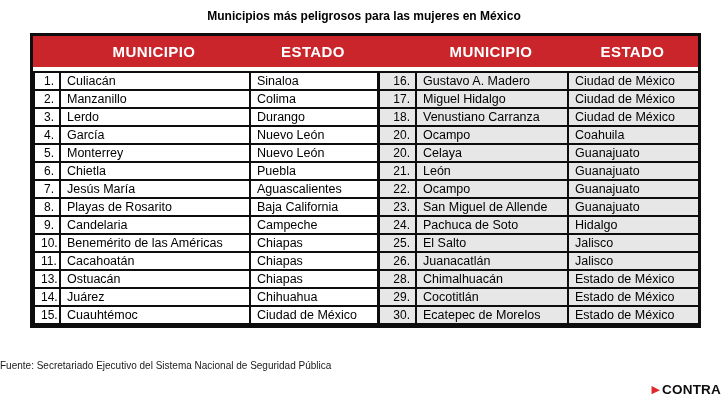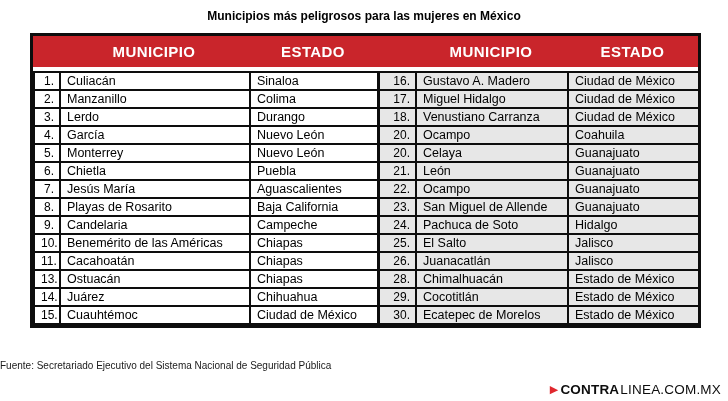--- a/index.html
+++ b/index.html
@@ -202,14 +202,13 @@
         </tr>
       </tbody>
   </table>
 </div>
 
 <div class="source">Fuente: Secretariado Ejecutivo del Sistema Nacional de Seguridad Pública</div>
 
 <div class="logo">
   <span class="arrow">▶</span>
     <span class="b">CONTRA</span>
-    <span class="r">LINEA.COM.MX</span>
 </div>
 
 </body></html>

